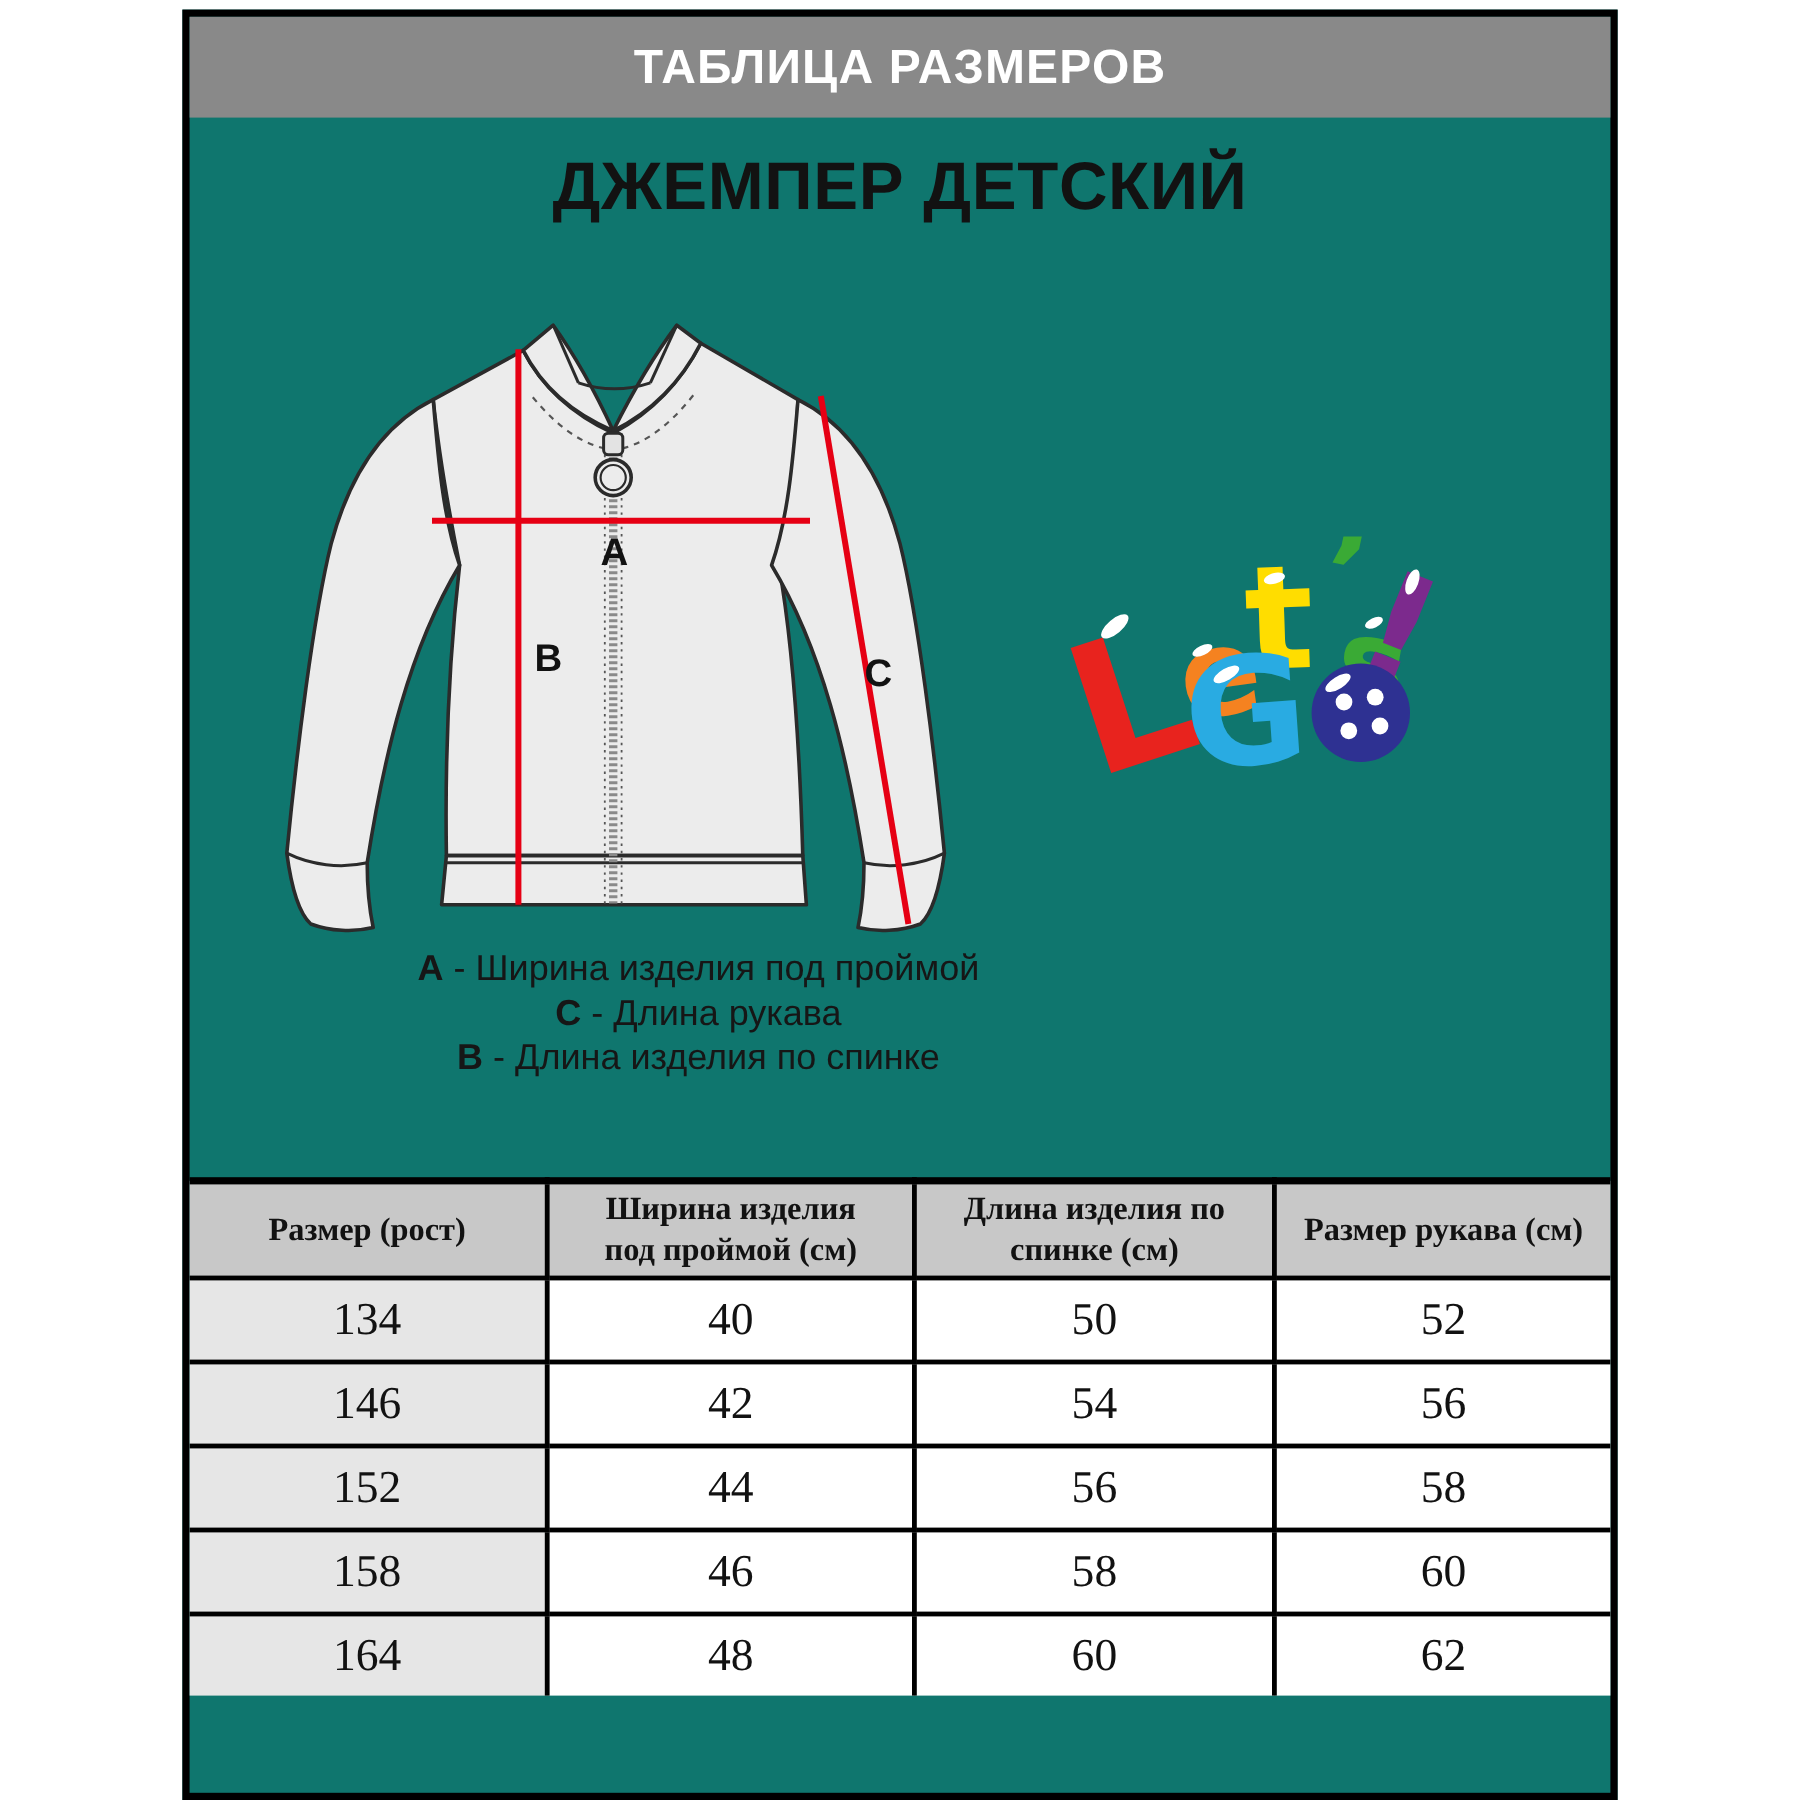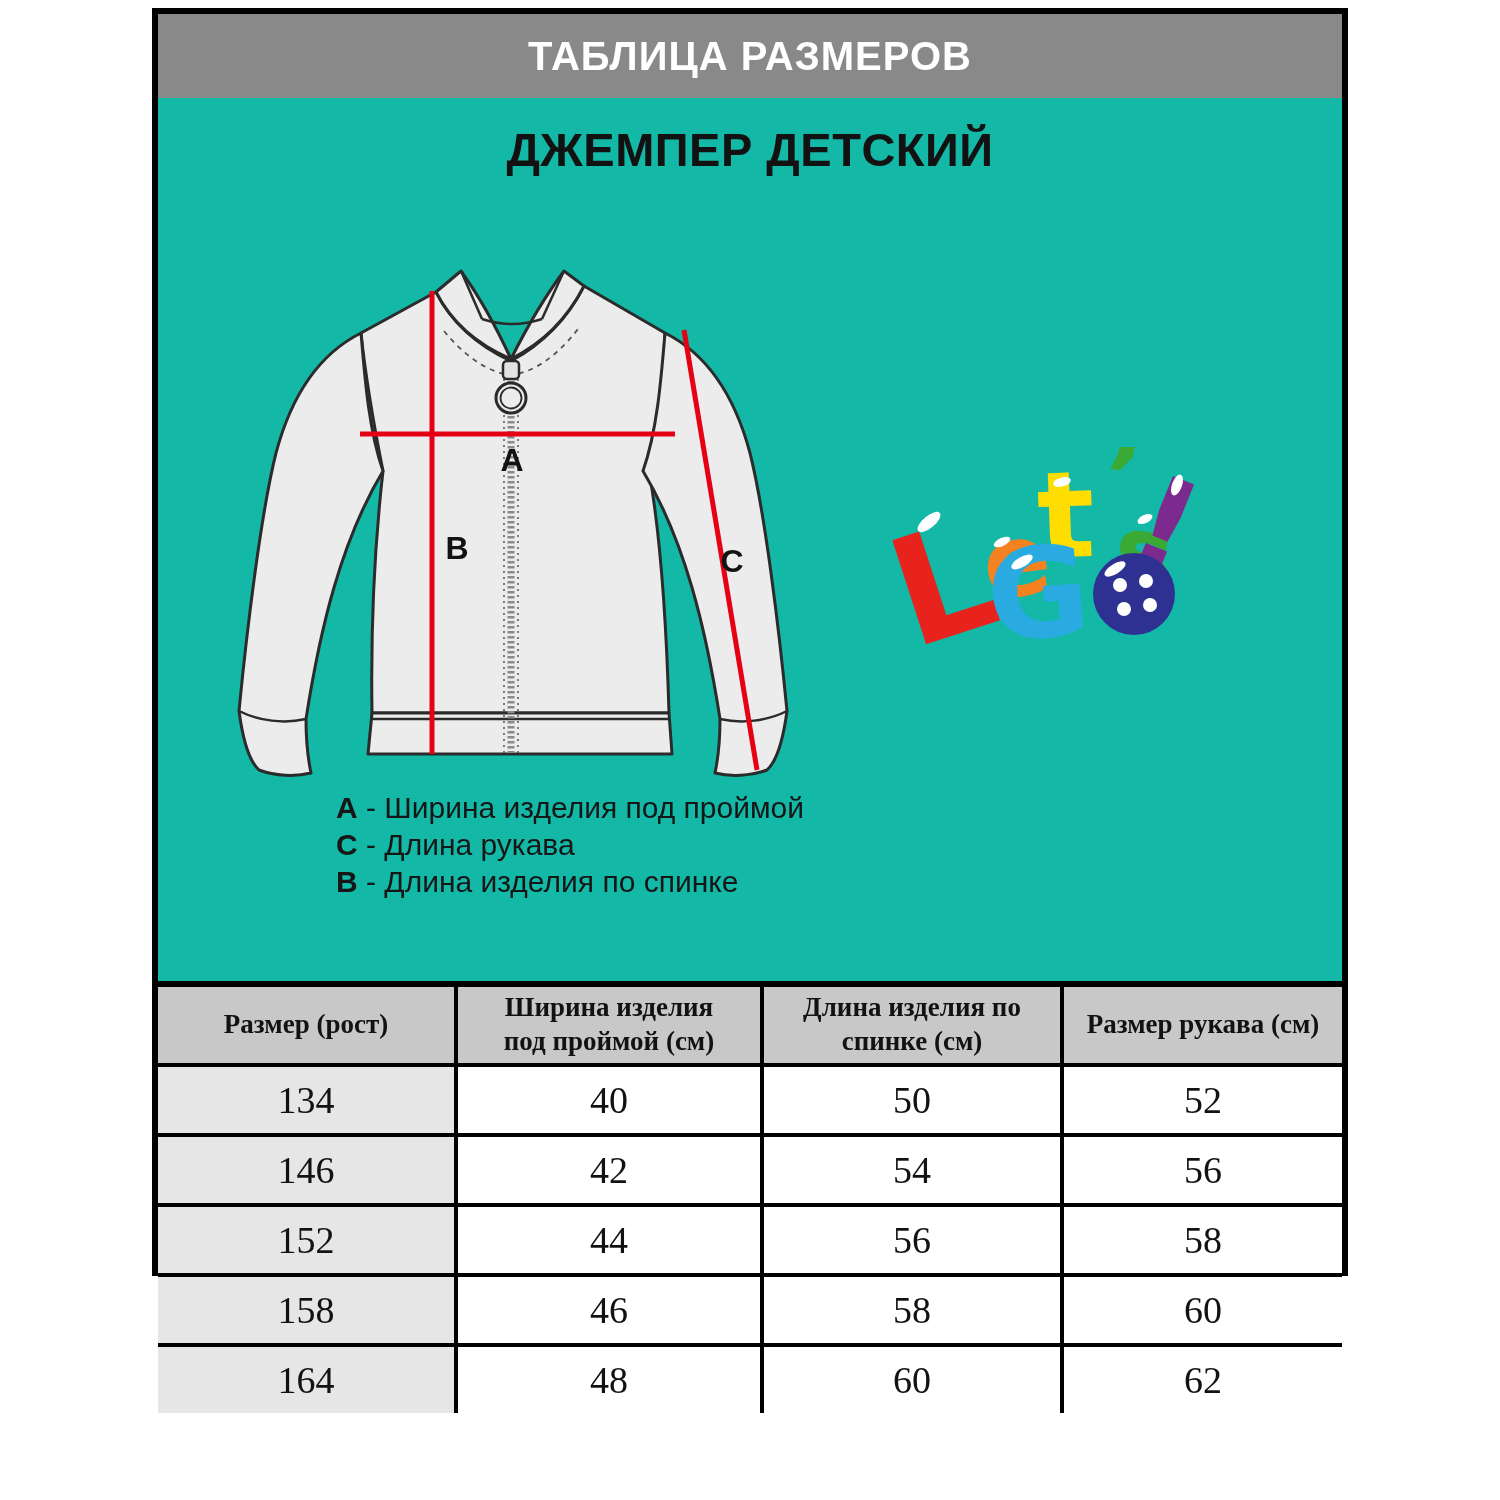--- a/index.html
+++ b/index.html
@@ -1,37 +1,37 @@
 <!DOCTYPE html>
 <html><head>
 <meta charset="utf-8">
 <style>
   html,body{margin:0;padding:0;background:#ffffff;}
   .canvas{
     position:relative;width:1500px;height:1500px;background:#ffffff;
     font-family:"Liberation Sans",sans-serif;overflow:hidden;
   }
   .page{
-    position:absolute;left:152px;top:8px;width:1196px;height:1268px;
-    border:6px solid #000;box-sizing:border-box;background:#14b8a6;padding-left:12px;
+    position:absolute;left:152px;top:8px;width:1196px;height:1492px;
+    border:6px solid #000;box-sizing:border-box;background:#0f766e;padding-left:12px;
   }
   .title-bar{
     position:absolute;left:0;top:0;width:100%;height:84px;
     background:#898989;display:flex;align-items:center;justify-content:center;
   }
   .title-bar h1{
     margin:0;font-size:40px;font-weight:bold;color:#ffffff;letter-spacing:1px;
   }
   .subtitle{
     position:absolute;left:0;top:108px;width:100%;text-align:center;
-    font-size:47px;font-weight:bold;color:#121212;letter-spacing:0.5px;
+    font-size:56px;font-weight:bold;color:#121212;letter-spacing:0.5px;
   }
   .jacket{position:absolute;left:61px;top:235px;}
   .logo{position:absolute;left:729px;top:433px;}
-  .legend{position:absolute;left:178px;top:775px;font-size:30px;color:#161616;}
+  .legend{position:absolute;left:190px;top:775px;font-size:30px;color:#161616;text-align:center;}
   .legend .legend-item{height:37px;line-height:37px;white-space:pre;}
   .legend b{font-weight:bold;}
   .size-table{
     position:absolute;left:0;top:967px;width:1184px;
     border-collapse:collapse;table-layout:fixed;border-top:6px solid #000;font-family:Liberation Serif, serif;
   }
   .size-table th,.size-table td{
     border:4px solid #000;text-align:center;vertical-align:middle;
     padding:0;color:#121212;
   }

